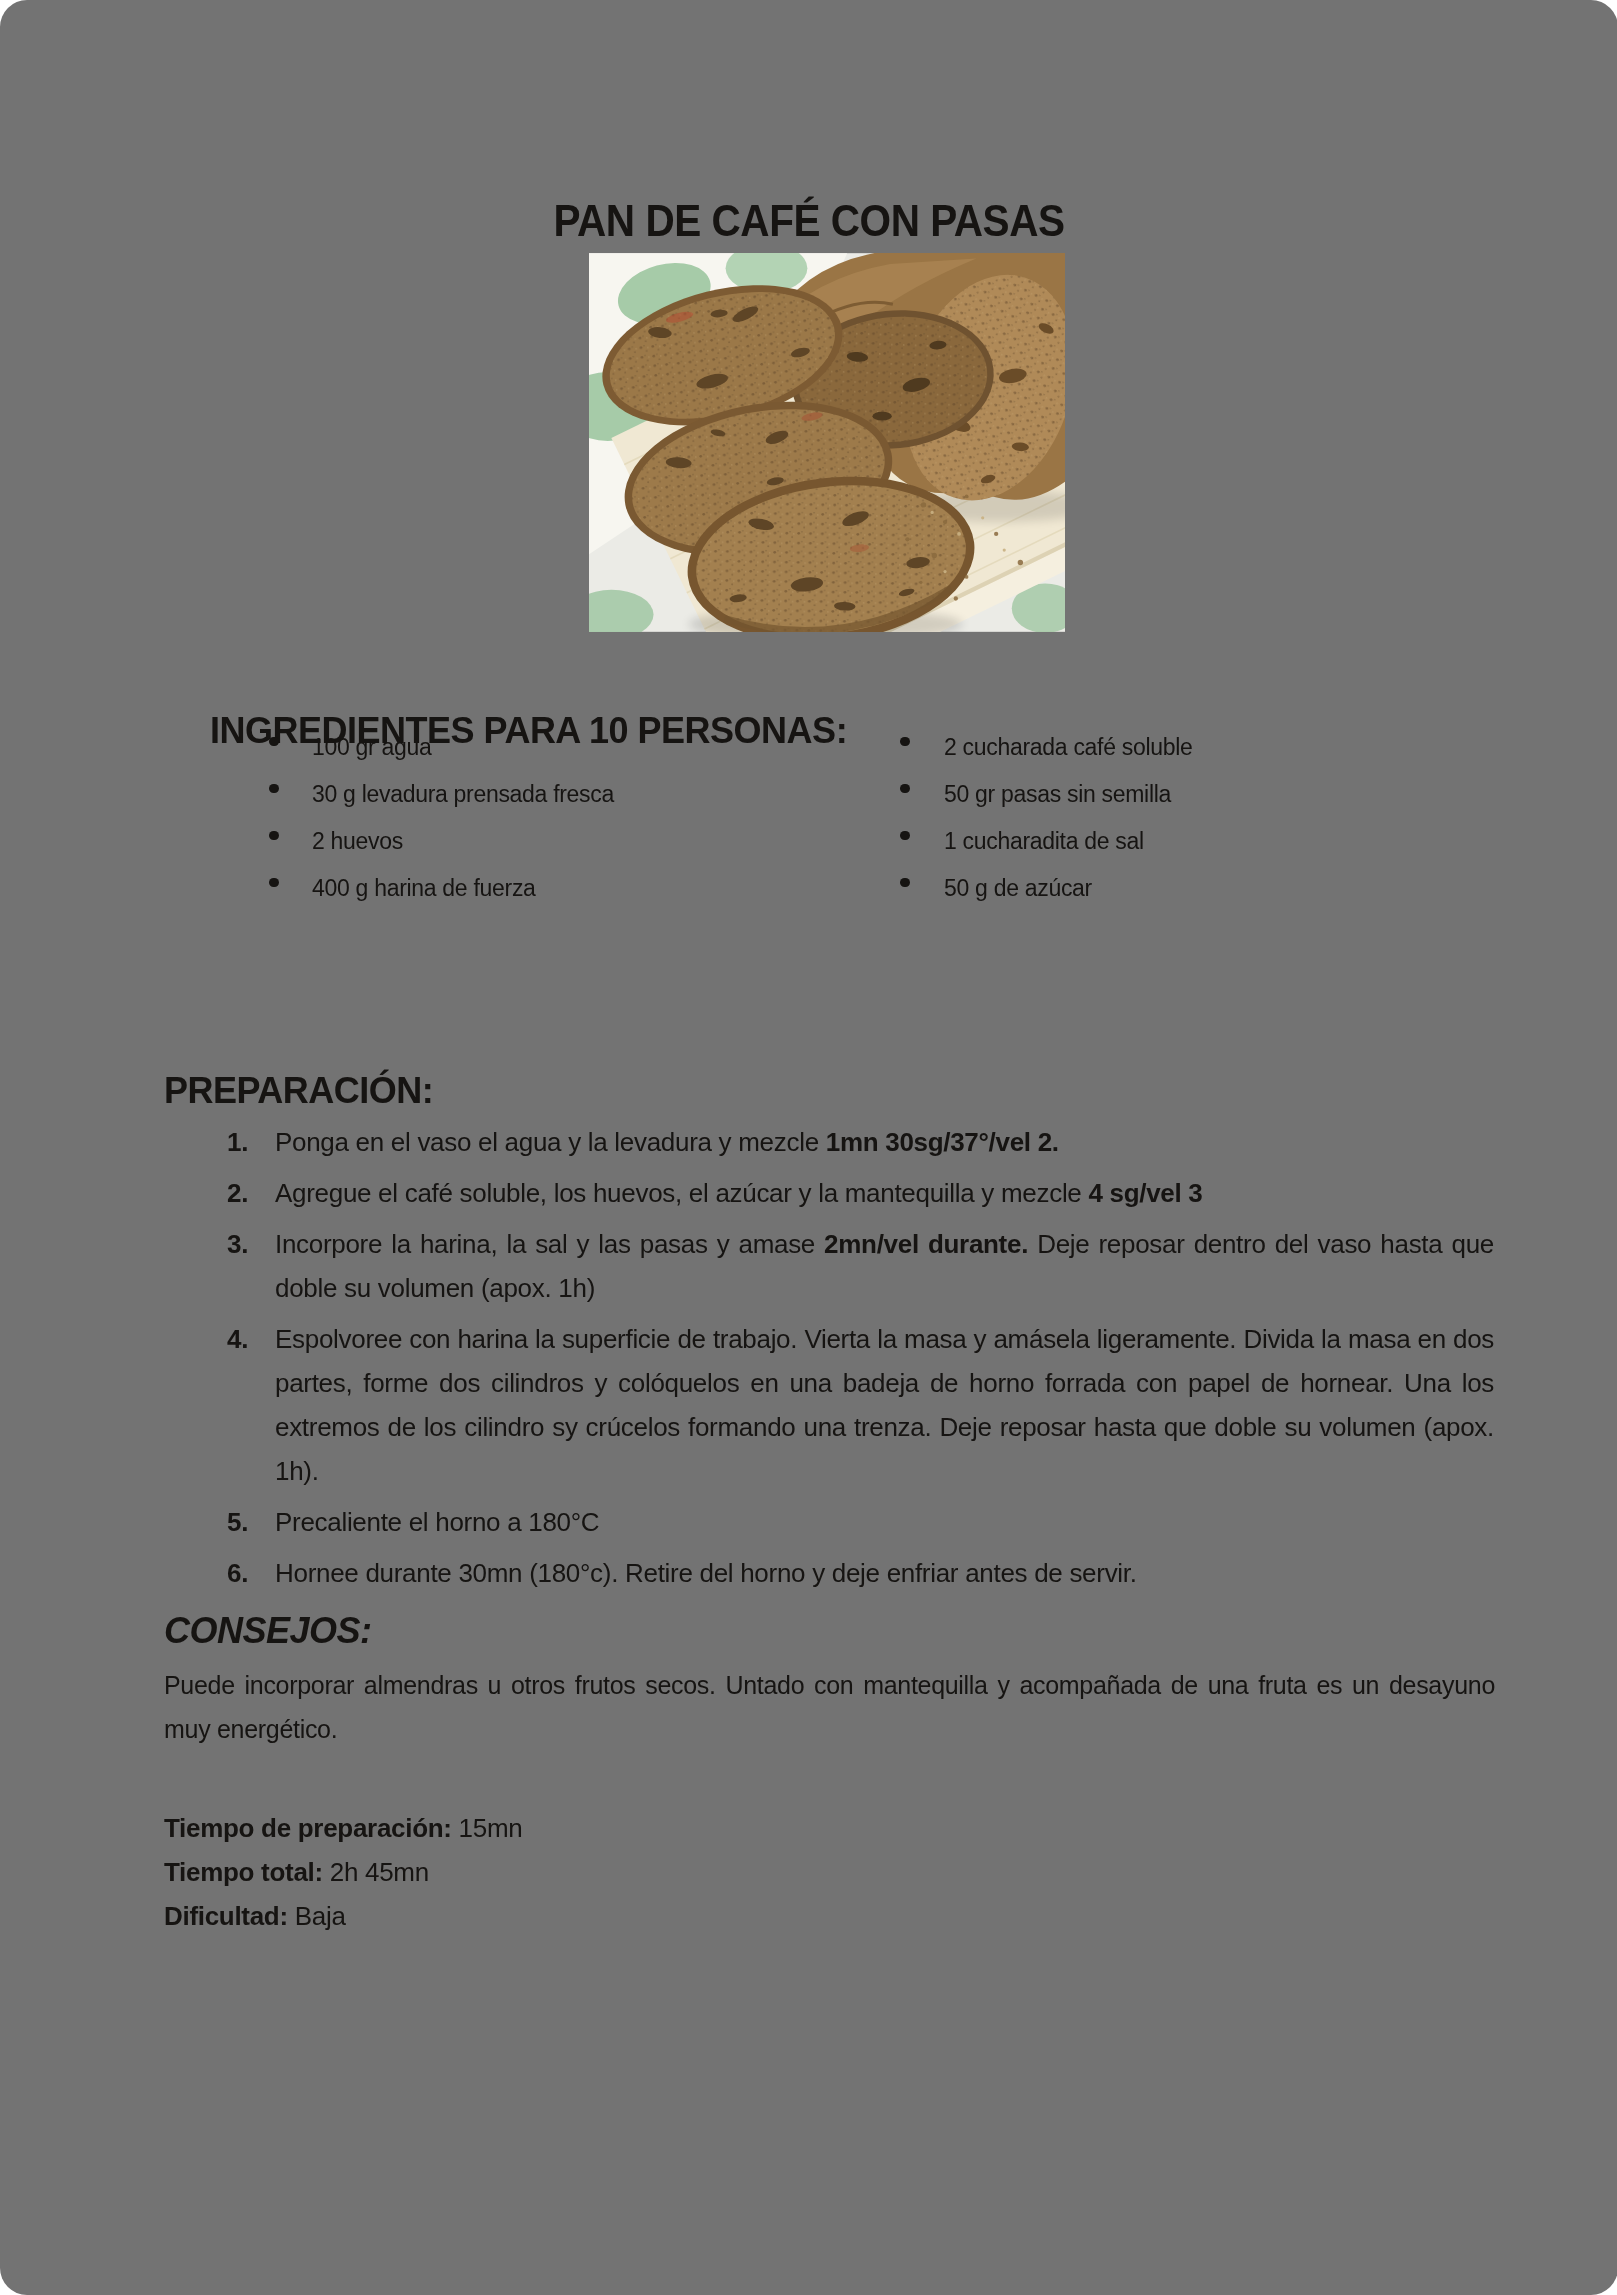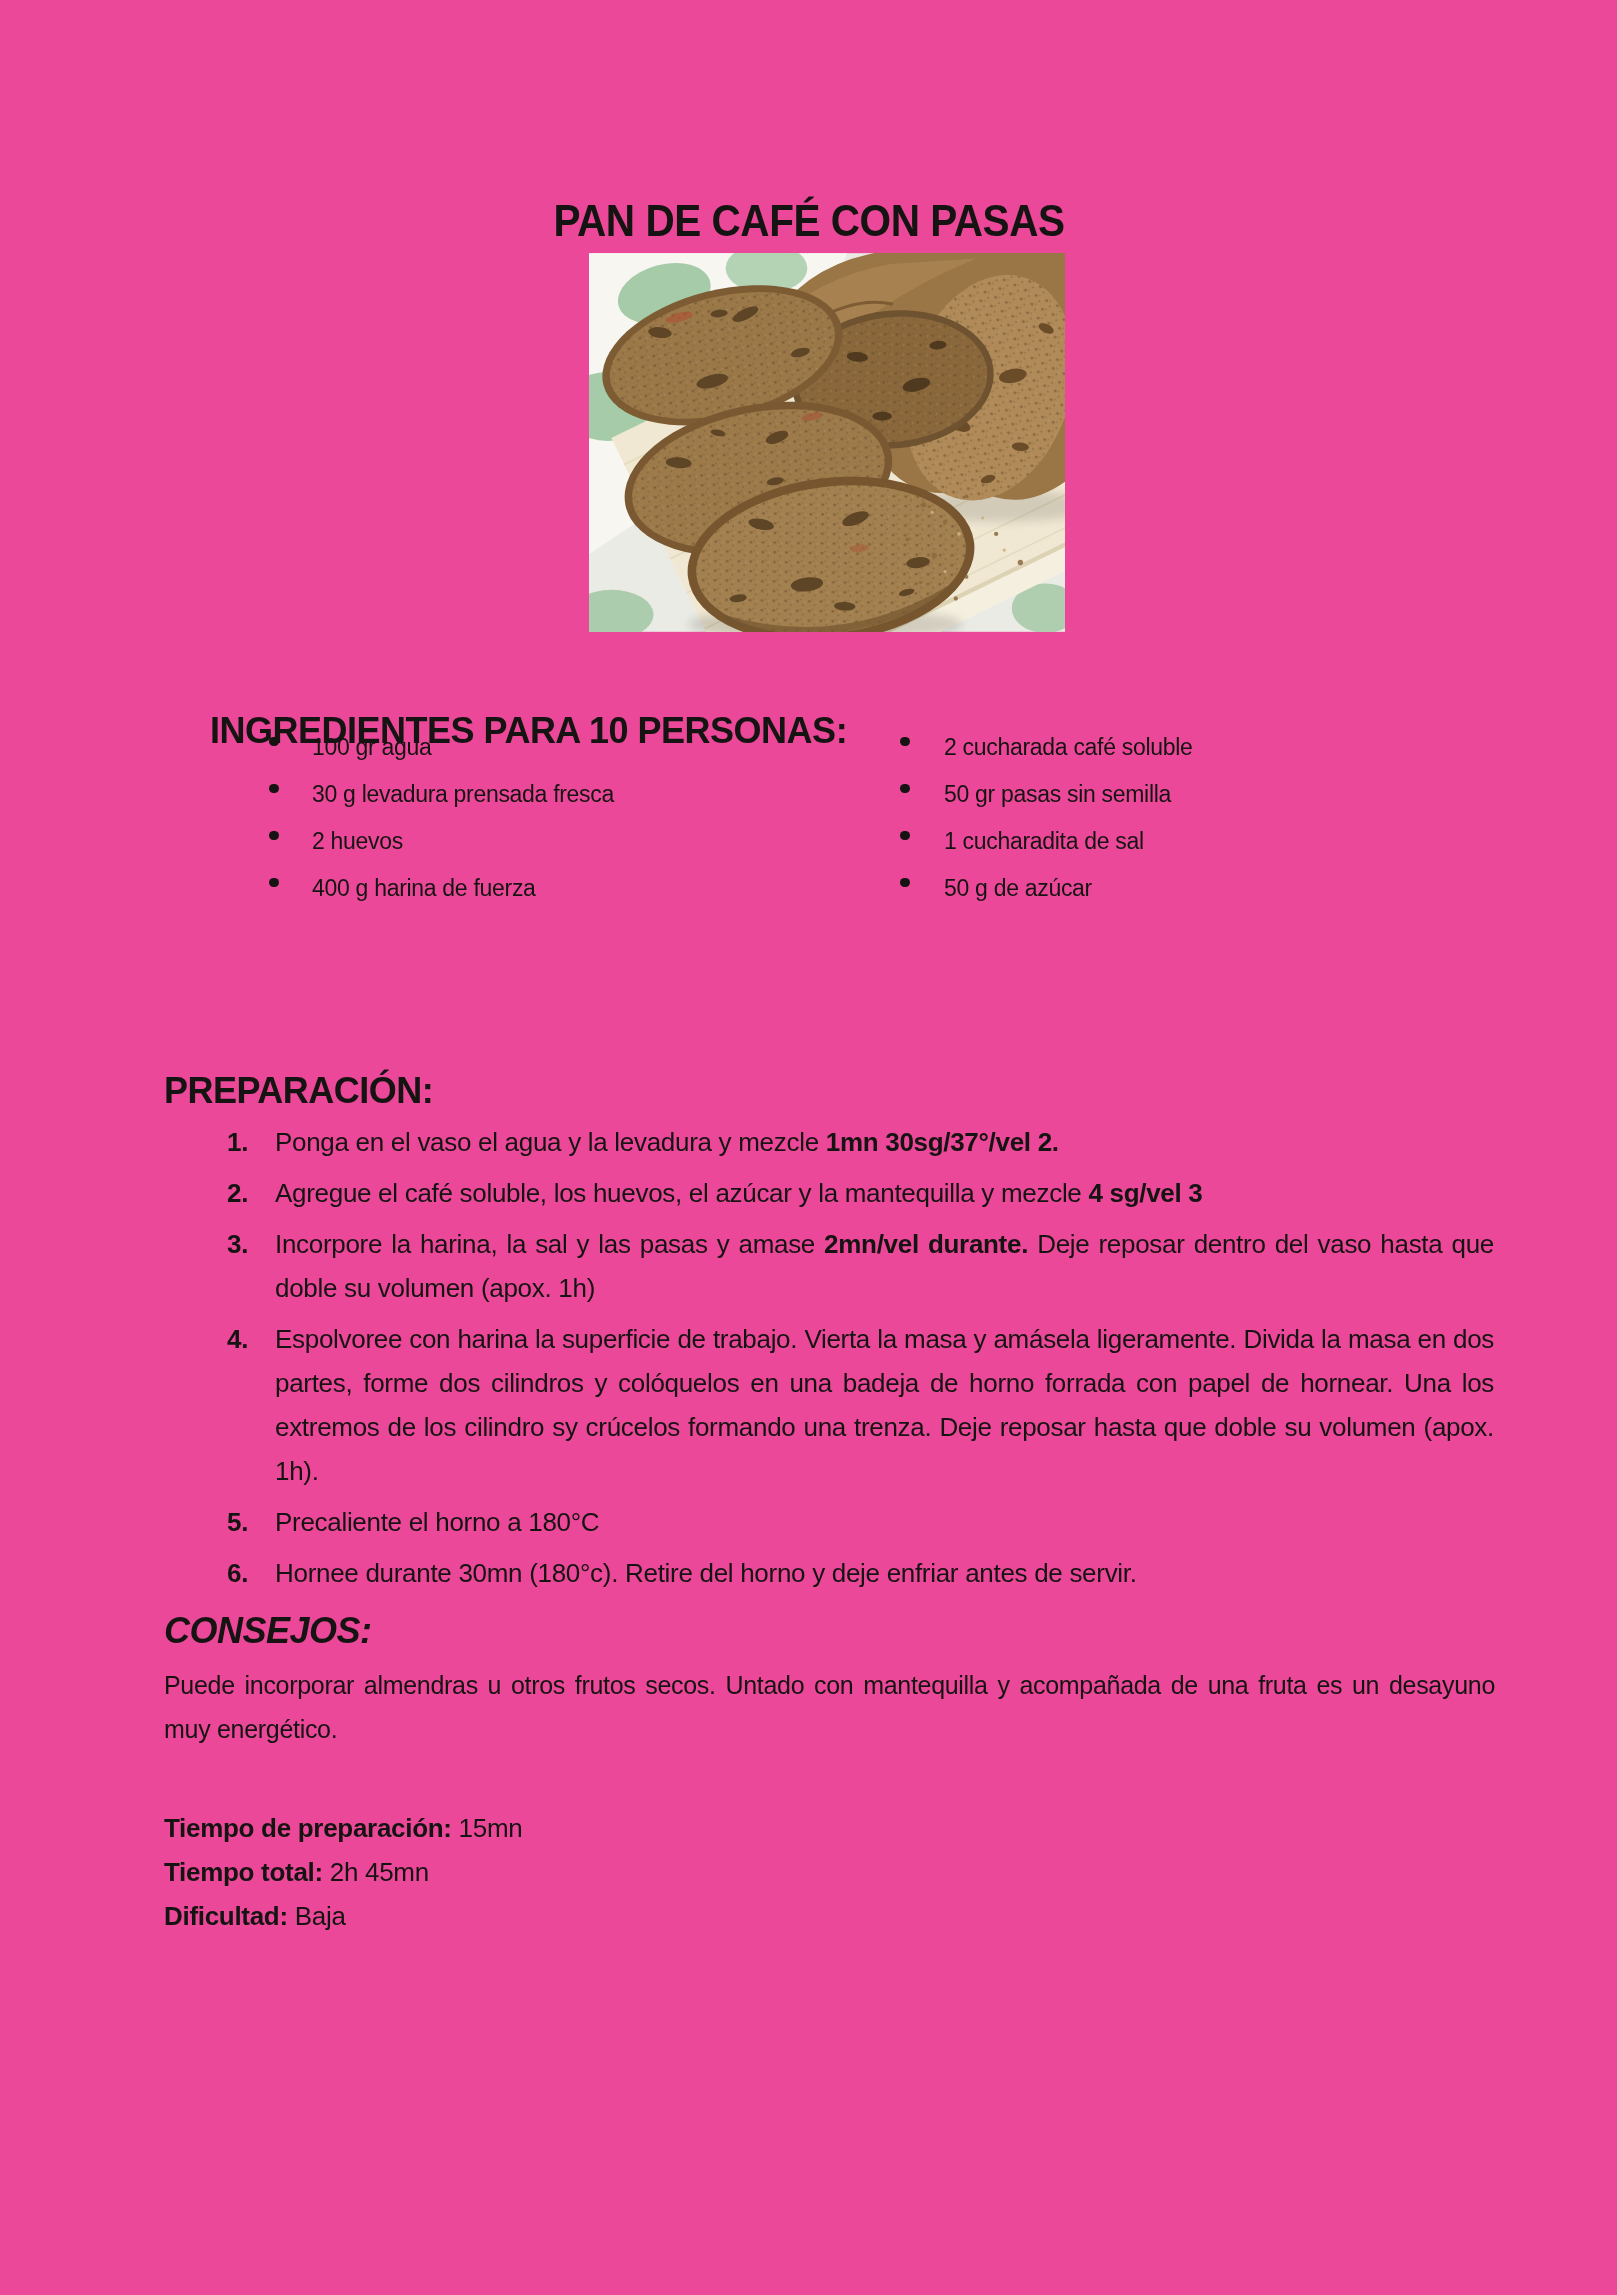--- a/index.html
+++ b/index.html
@@ -1,23 +1,24 @@
 <!DOCTYPE html>
 <html style="font-size:8.6px"><head>
 <meta charset="utf-8">
 <style>
   html,body{margin:0;padding:0;background:#ffffff;}
   #page{
     position:relative;
     width:1618px;height:2295px;
-    background:#ec4899;
+    background:#737373;
     font-family:"Liberation Sans",sans-serif;
     color:#161412;
     overflow:hidden;
     letter-spacing:-0.3px;
+    border-radius:27px;
   }
   .title{
     position:absolute;top:195px;left:0;width:1618px;
     text-align:center;
     font-size:45px;font-weight:bold;line-height:52px;
     transform:scaleX(0.9);transform-origin:50% 50%;
     letter-spacing:-0.5px;
   }
   .photo{
     position:absolute;left:589px;top:253px;width:476px;height:379px;

